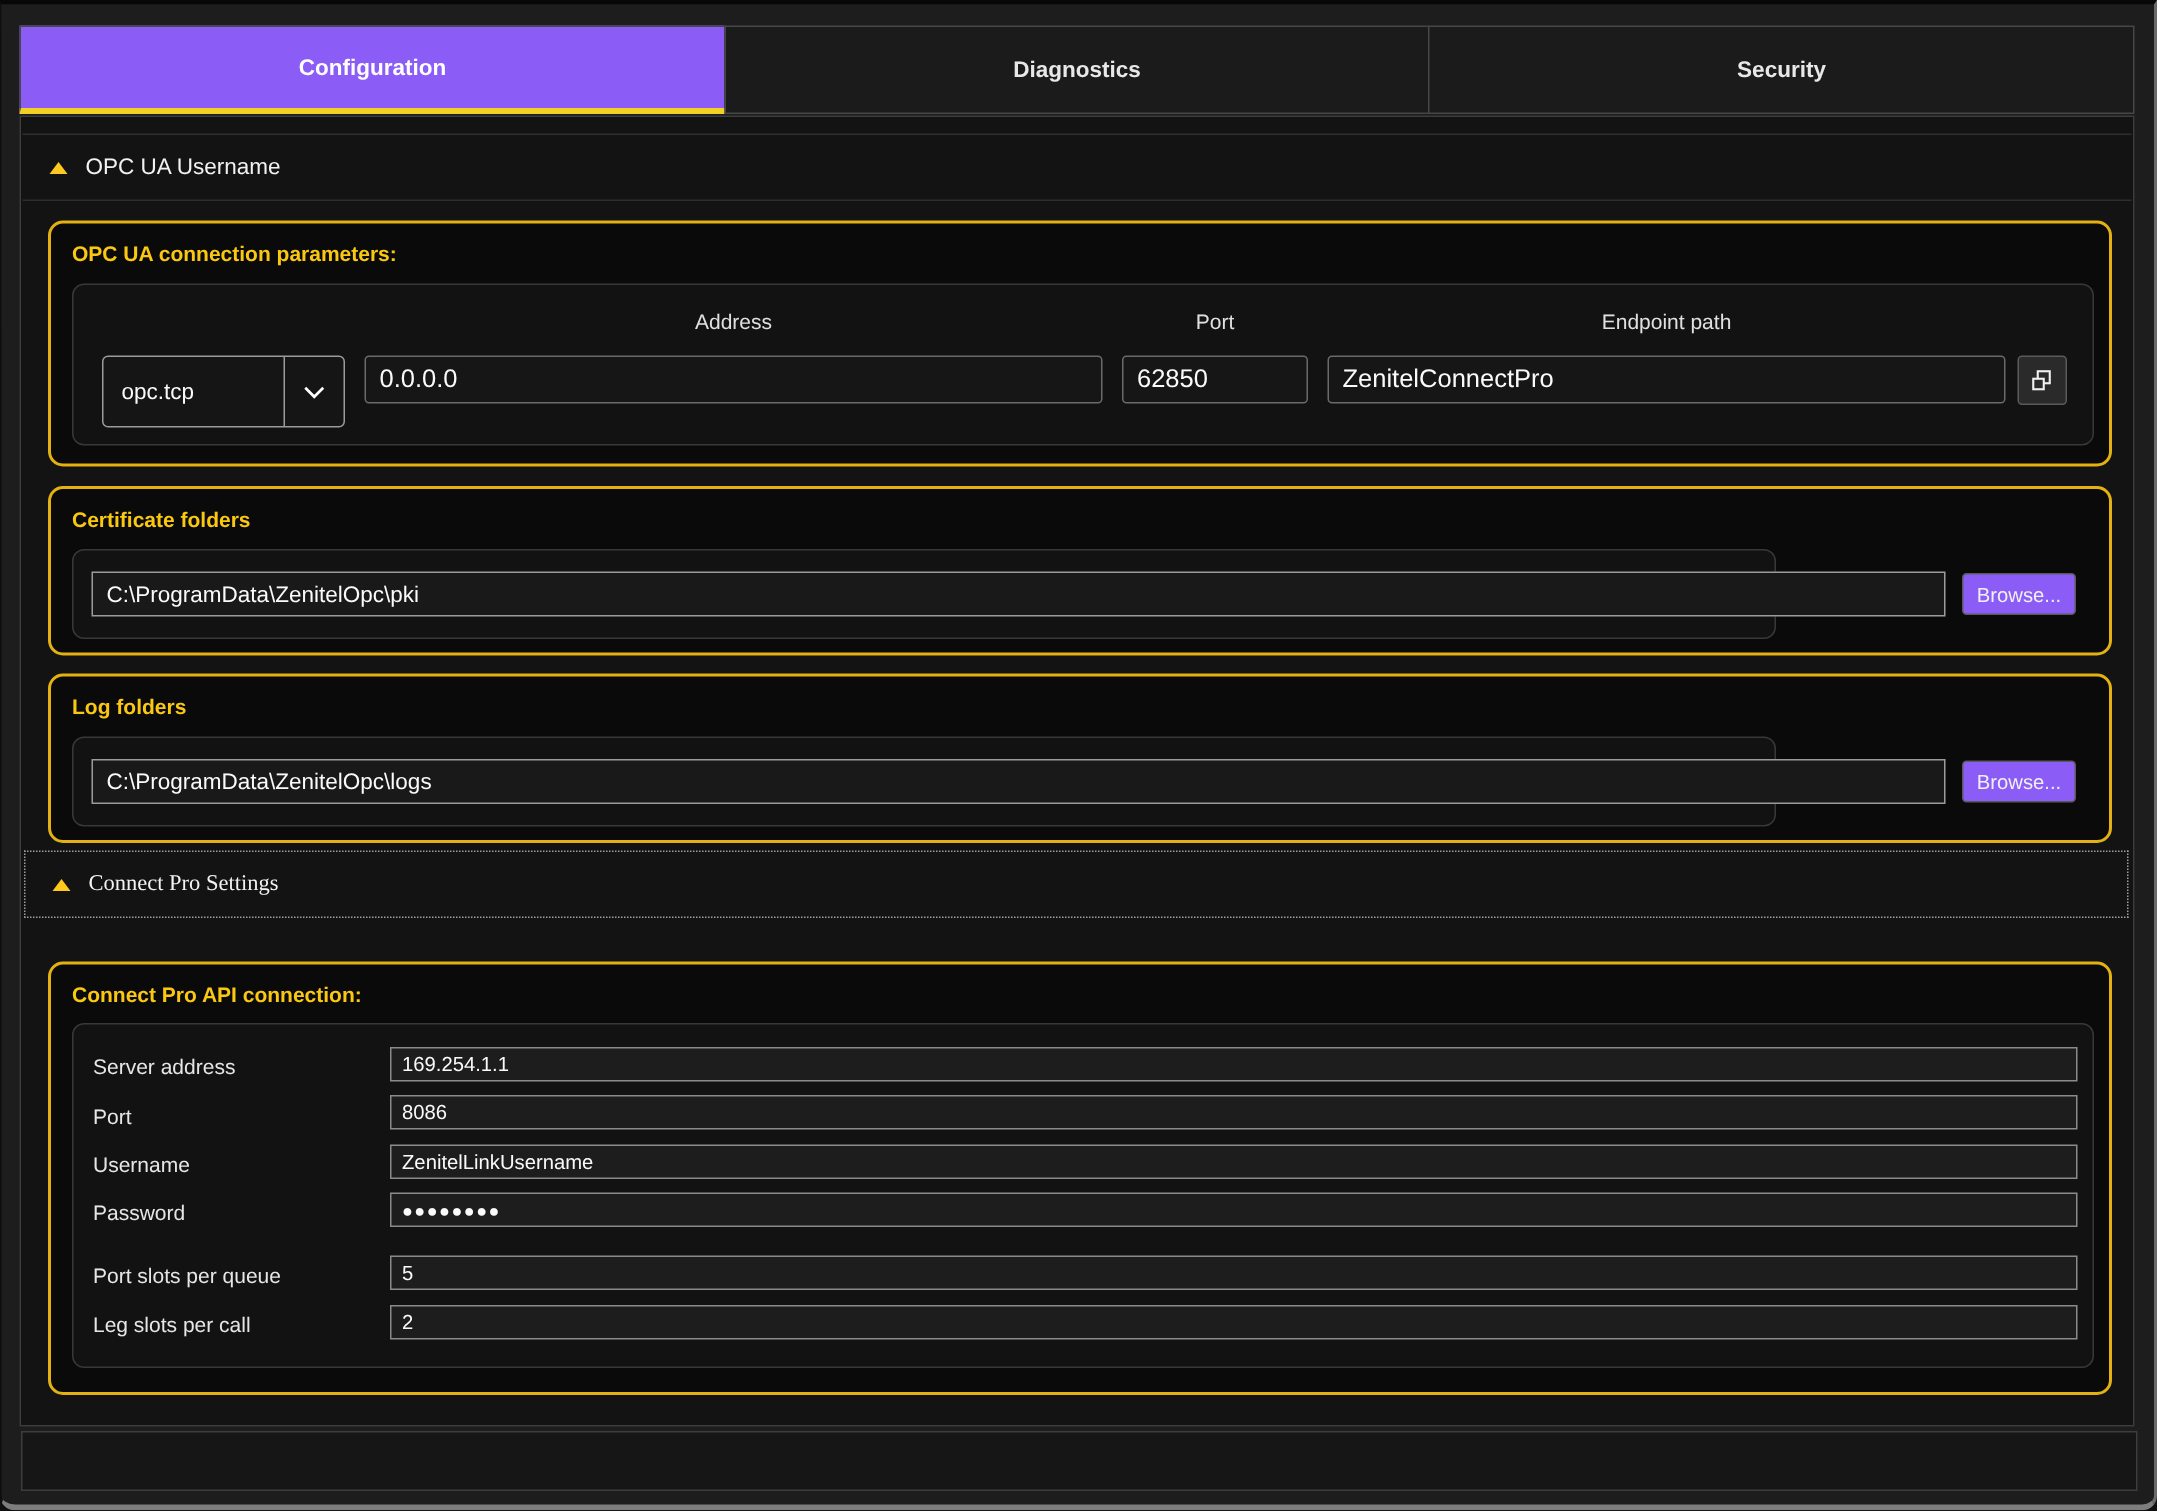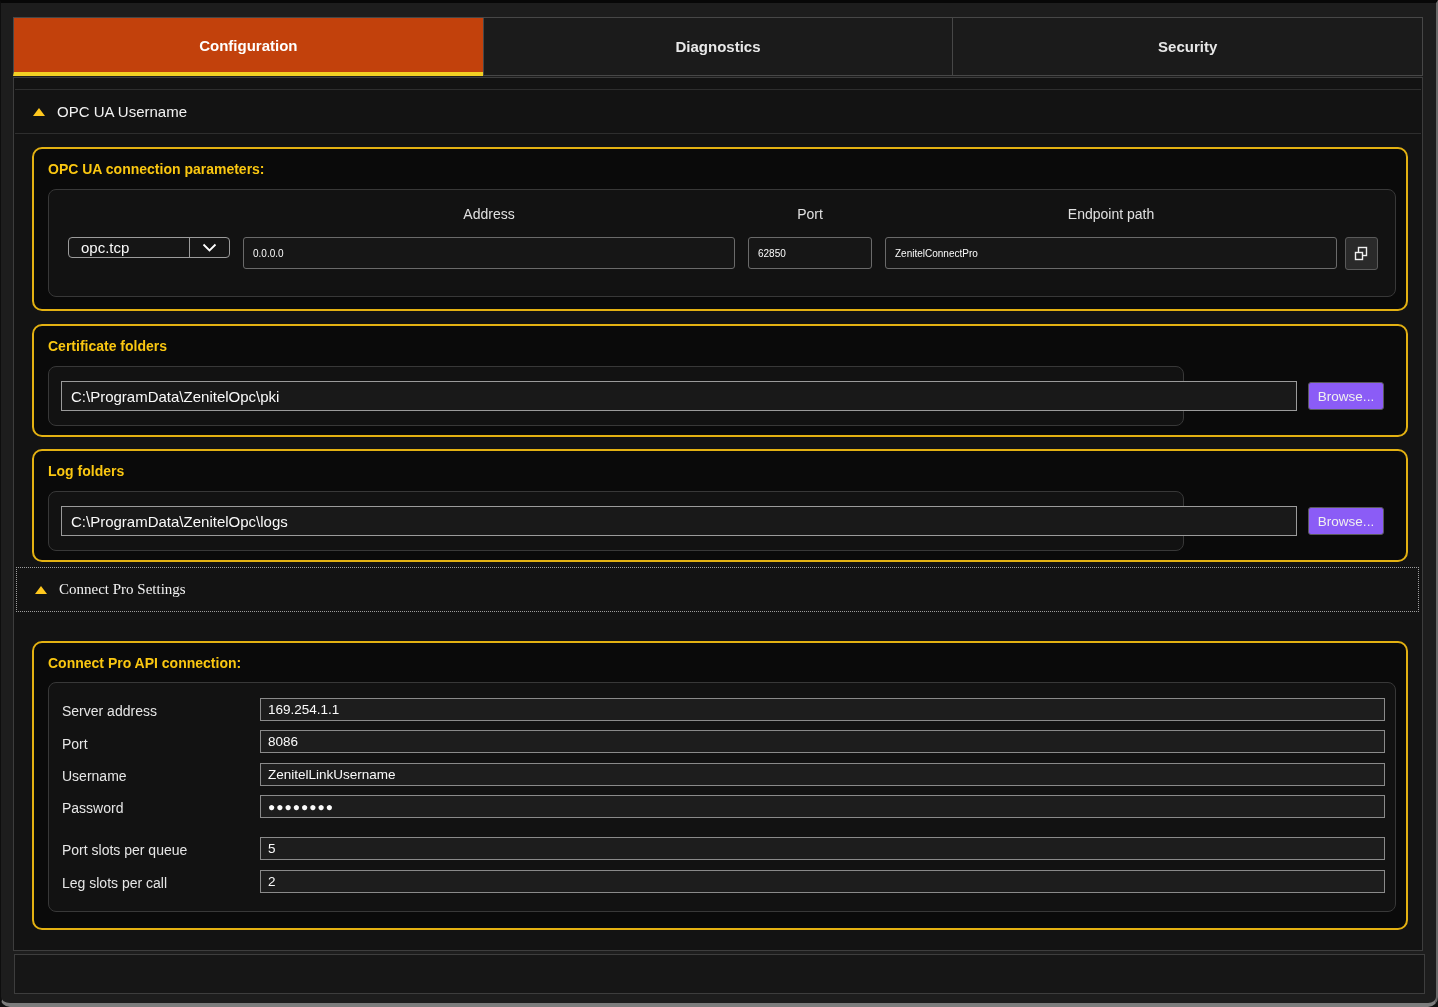--- a/index.html
+++ b/index.html
@@ -17,21 +17,21 @@
   }
 
   
   .tabbar { position:absolute; left:12px; top:14px; width:1410px; height:59px; display:flex; }
   .tab {
     flex:1 1 0; display:flex; align-items:center; justify-content:center;
     background:#1b1b1b; border:1px solid #474747; margin-left:-1px;
     color:#e8e8e8; font-size:15px; font-weight:700; cursor:pointer;
   }
   .tab:first-child { margin-left:0; }
-  .tab.active { background:#c2410c; color:#ffffff; border-bottom:4px solid #f2d024; }
+  .tab.active { background:#8b5cf6; color:#ffffff; border-bottom:4px solid #f2d024; }
 
   
   .content { position:absolute; left:12px; top:74px; width:1410px; height:874px;
     background:#131313; border:1px solid #3d3d3d; }
 
   .section-header {
     position:absolute; left:1px; right:1px; height:45px;
     display:flex; align-items:center; padding-left:18px; gap:12px;
     color:#f2f2f2; font-size:15px; cursor:pointer;
   }
@@ -57,29 +57,29 @@
   .g1 .inner { left:14px; top:40px; width:1348px; height:108px; }
   .col-label { position:absolute; top:16px; height:18px; text-align:center; color:#e0e0e0; font-size:14px; }
   .lab-protocol { left:19px;  width:162px;margin-top:35px; }
   .lab-address  { left:194px; width:492px; }
   .lab-port     { left:699px; width:124px; }
   .lab-endpoint { left:836px; width:452px; }
 
   .txt {
     position:absolute; top:47px; height:32px;
     background:#161616; border:1px solid #6a6a6a; border-radius:3px;
-    color:#fafafa; font-size:10px; padding:0 9px;
+    color:#fafafa; font-size:17px; padding:0 9px;
     font-family:"Liberation Sans","DejaVu Sans",sans-serif; outline:none;
   }
   .in-address  { left:194px; width:492px; }
   .in-port     { left:699px; width:124px; }
   .in-endpoint { left:836px; width:452px; }
 
   .combo {
-    position:absolute; left:19px; top:47px; width:162px; height:21px;
+    position:absolute; left:19px; top:47px; width:162px; height:48px;
     display:flex; background:#151515; border:1px solid #9b9b9b; border-radius:4px;
     color:#fafafa; font-size:15px; cursor:pointer;gap:12px;
   }
   .combo-value { flex:1; display:flex; align-items:center; padding-left:12px; }
   .combo-btn { width:40px; display:flex; align-items:center; justify-content:center;
     border-left:1px solid #9b9b9b; }
 
   .icon-btn {
     position:absolute; left:1296px; top:47px; width:33px; height:33px;
     background:#2a2a2a; border:1px solid #5a5a5a; border-radius:3px;

